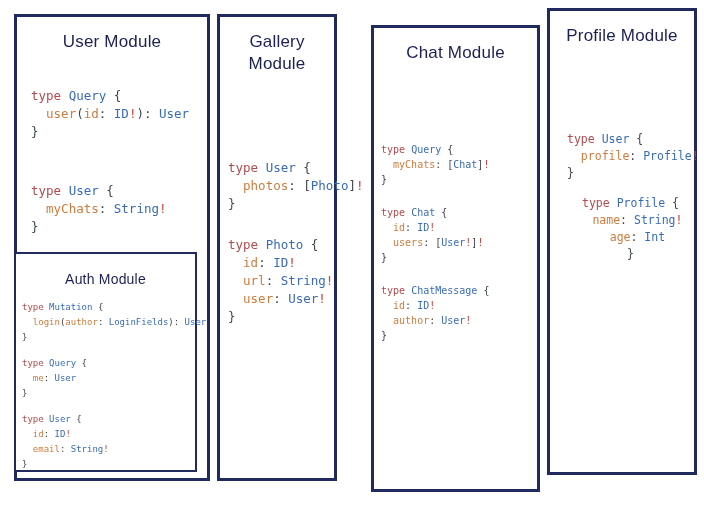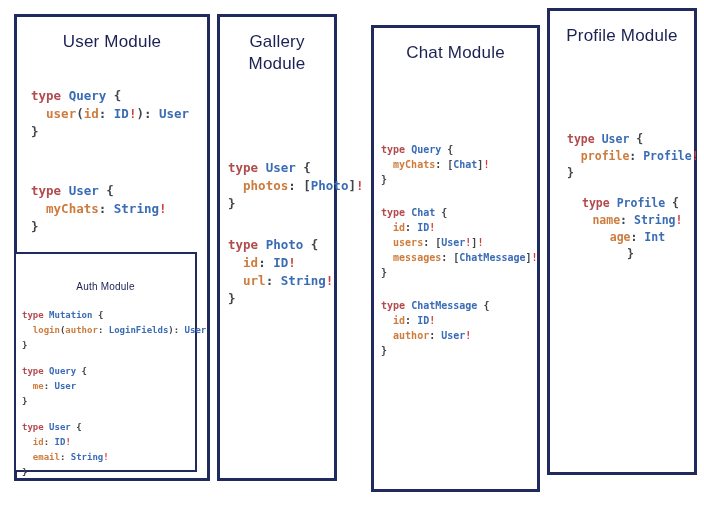--- a/index.html
+++ b/index.html
@@ -14,24 +14,24 @@
   #panel-user   {left:14px; top:14px; width:196px;height:467px;}
   #panel-gallery{left:217px;top:14px; width:120px;height:467px;}
   #panel-chat   {left:371px;top:25px; width:169px;height:467px;}
   #panel-profile{left:547px;top:8px; width:150px;height:467px;}
   #panel-auth   {left:14px; top:252px;width:183px;height:220px;border-width:2px;}
 
   .panel-title{
     font-weight:400;text-align:center;color:var(--title,#1b2153);
     font-size:17px;line-height:22px;padding-top:14px;letter-spacing:.2px;
   }
-  #panel-auth .panel-title{font-size:10px;line-height:18px;padding-top:24px;}
+  #panel-auth .panel-title{font-size:14px;line-height:18px;padding-top:16px;}
 
   .code{font-family:"DejaVu Sans Mono","Liberation Mono",monospace;}
-  .code-line{white-space:pre;font-weight:bold;}
+  .code-line{white-space:pre;}
   .tk-kw   {color:var(--keyword,#b24a4e);}
   .tk-type {color:var(--type-name,#3a6cb5);}
   .tk-field{color:var(--field-name,#cd7c3e);}
   .tk-bang {color:var(--non-null,#c9423f);}
   .tk-punct{color:var(--punctuation,#40454a);}
 
   
   #panel-user .code    {margin-top:34px;padding-left:14px;font-size:12.5px;}
   #panel-user .code-line{line-height:18px;}
   #panel-user .code-block + .code-block{margin-top:41px;}
@@ -78,38 +78,38 @@
     <div class="code">
         <div class="code-block">
           <div class="code-line"><span class="tk-kw">type</span><span class="tk-punct"> </span><span class="tk-type">User</span><span class="tk-punct"> {</span></div>
           <div class="code-line"><span class="tk-punct">  </span><span class="tk-field">photos</span><span class="tk-punct">: [</span><span class="tk-type">Photo</span><span class="tk-punct">]</span><span class="tk-bang">!</span></div>
           <div class="code-line"><span class="tk-punct">}</span></div>
         </div>
         <div class="code-block">
           <div class="code-line"><span class="tk-kw">type</span><span class="tk-punct"> </span><span class="tk-type">Photo</span><span class="tk-punct"> {</span></div>
           <div class="code-line"><span class="tk-punct">  </span><span class="tk-field">id</span><span class="tk-punct">: </span><span class="tk-type">ID</span><span class="tk-bang">!</span></div>
           <div class="code-line"><span class="tk-punct">  </span><span class="tk-field">url</span><span class="tk-punct">: </span><span class="tk-type">String</span><span class="tk-bang">!</span></div>
+          <div class="code-line"><span class="tk-punct">  </span><span class="tk-field">user</span><span class="tk-punct">: </span><span class="tk-type">User</span><span class="tk-bang">!</span></div>
           <div class="code-line"><span class="tk-punct">}</span></div>
         </div>
       </div>
   </section>
 
   <section class="panel" id="panel-chat">
     <div class="panel-title">Chat Module</div>
     <div class="code">
         <div class="code-block">
           <div class="code-line"><span class="tk-kw">type</span><span class="tk-punct"> </span><span class="tk-type">Query</span><span class="tk-punct"> {</span></div>
           <div class="code-line"><span class="tk-punct">  </span><span class="tk-field">myChats</span><span class="tk-punct">: [</span><span class="tk-type">Chat</span><span class="tk-punct">]</span><span class="tk-bang">!</span></div>
           <div class="code-line"><span class="tk-punct">}</span></div>
         </div>
         <div class="code-block">
           <div class="code-line"><span class="tk-kw">type</span><span class="tk-punct"> </span><span class="tk-type">Chat</span><span class="tk-punct"> {</span></div>
           <div class="code-line"><span class="tk-punct">  </span><span class="tk-field">id</span><span class="tk-punct">: </span><span class="tk-type">ID</span><span class="tk-bang">!</span></div>
           <div class="code-line"><span class="tk-punct">  </span><span class="tk-field">users</span><span class="tk-punct">: [</span><span class="tk-type">User</span><span class="tk-bang">!</span><span class="tk-punct">]</span><span class="tk-bang">!</span></div>
-          <div class="code-line"><span class="tk-punct">  </span><span class="tk-field">messages</span><span class="tk-punct">: [</span><span class="tk-type">ChatMessage</span><span class="tk-punct">]</span><span class="tk-bang">!</span></div>
           <div class="code-line"><span class="tk-punct">}</span></div>
         </div>
         <div class="code-block">
           <div class="code-line"><span class="tk-kw">type</span><span class="tk-punct"> </span><span class="tk-type">ChatMessage</span><span class="tk-punct"> {</span></div>
           <div class="code-line"><span class="tk-punct">  </span><span class="tk-field">id</span><span class="tk-punct">: </span><span class="tk-type">ID</span><span class="tk-bang">!</span></div>
           <div class="code-line"><span class="tk-punct">  </span><span class="tk-field">author</span><span class="tk-punct">: </span><span class="tk-type">User</span><span class="tk-bang">!</span></div>
           <div class="code-line"><span class="tk-punct">}</span></div>
         </div>
       </div>
   </section>

